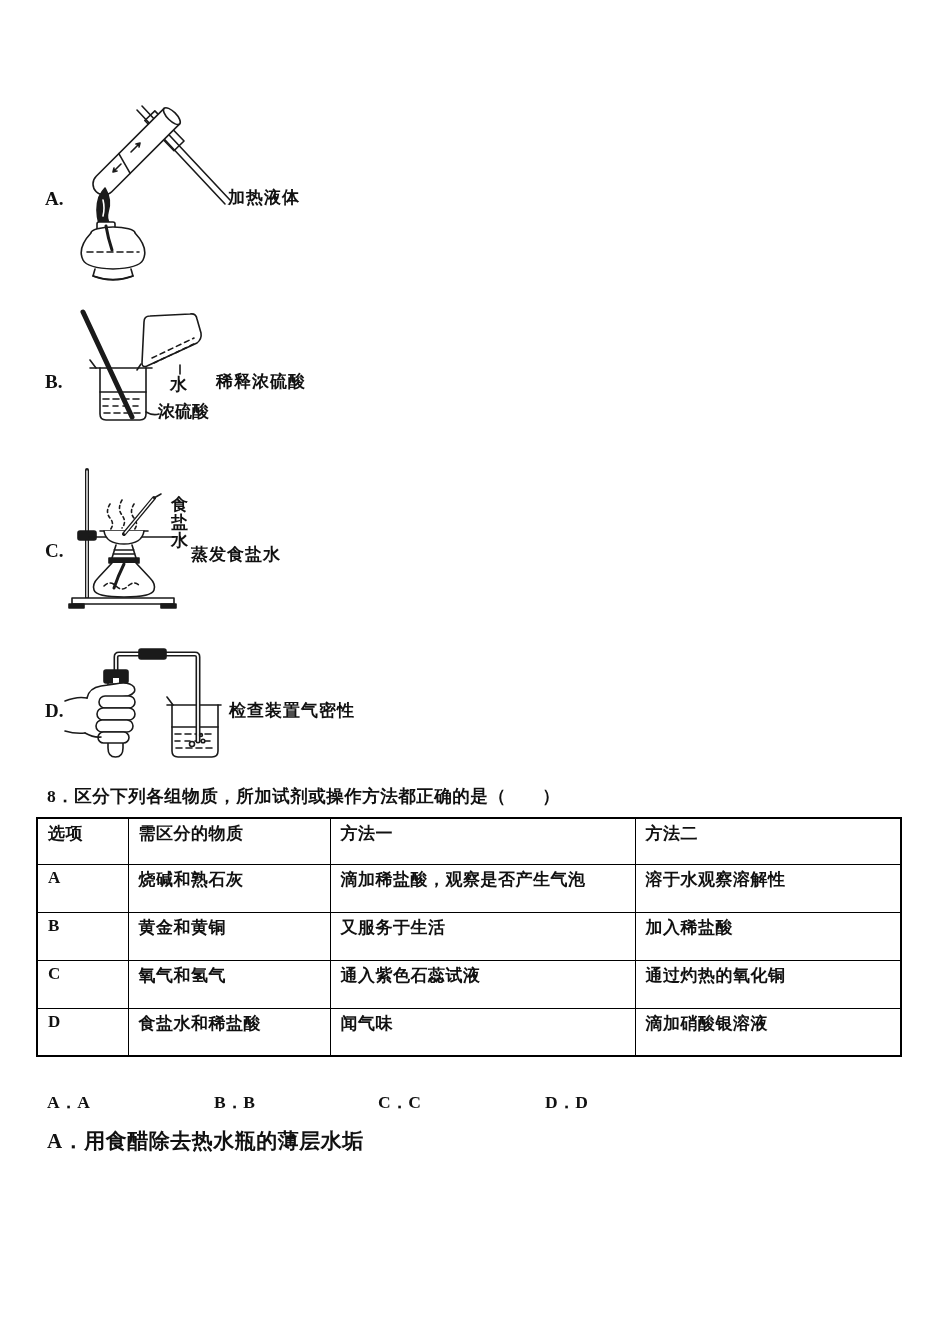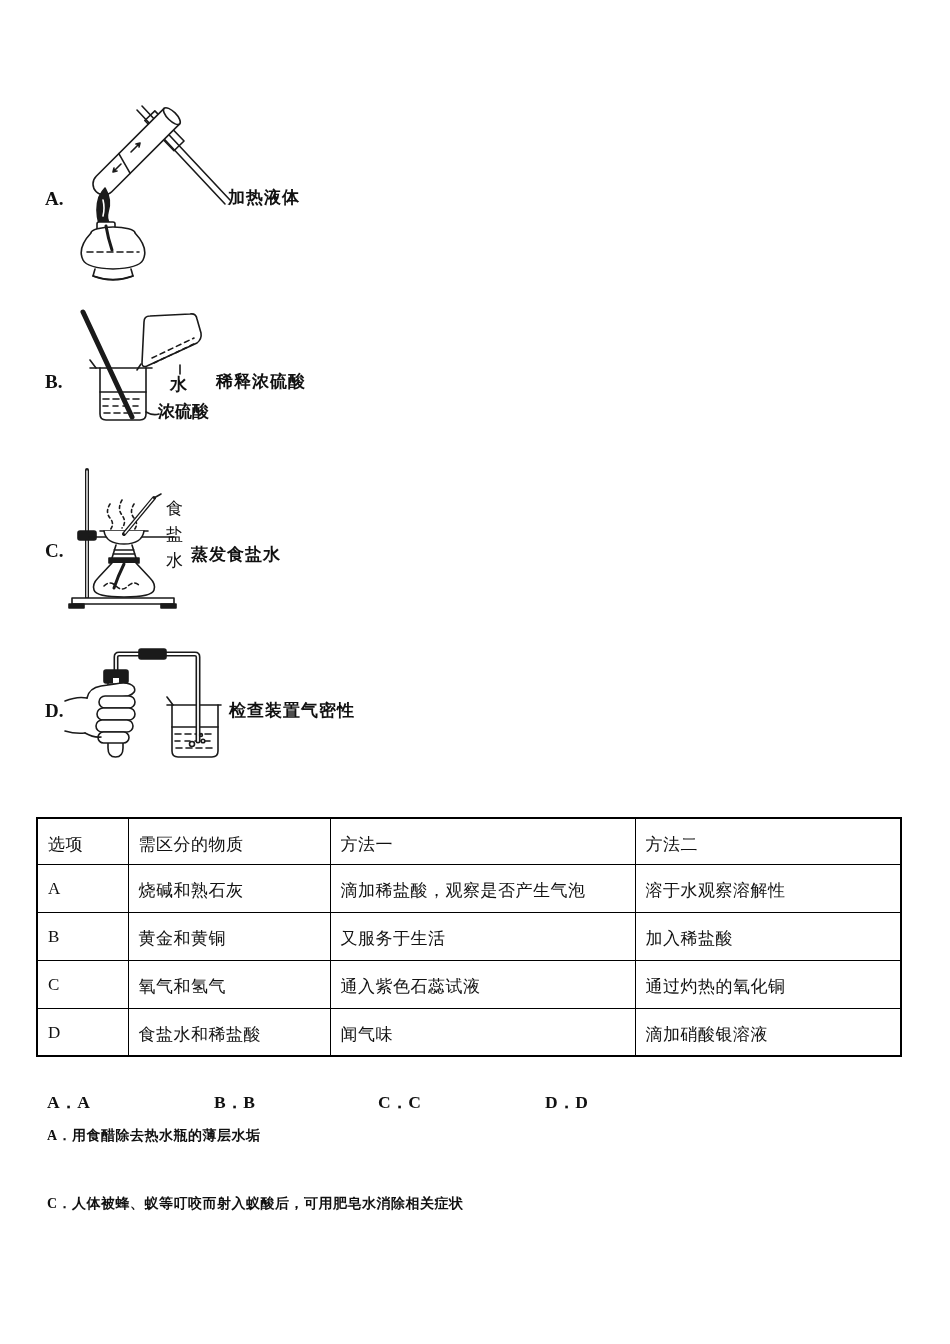--- a/index.html
+++ b/index.html
@@ -1,29 +1,29 @@
 <!DOCTYPE html>
 <html><head>
 <meta charset="utf-8">
 <style>
   html,body{margin:0;padding:0;background:#e8e8e8;}
   #page{position:relative;width:950px;height:1344px;background:#ffffff;margin:0 auto;
         font-family:"Liberation Serif","DejaVu Serif",serif;color:#111;overflow:hidden;}
   .letter{position:absolute;font-weight:bold;font-size:19px;white-space:nowrap;}
   .caption{position:absolute;font-weight:bold;font-size:17px;white-space:nowrap;letter-spacing:1px;}
   .dlabel{position:absolute;font-weight:bold;font-size:17px;white-space:nowrap;}
-  .vlabel{position:absolute;font-weight:normal;font-size:17px;width:22px;line-height:26px;
-          word-break:break-all;text-align:left;}
+  .vlabel{position:absolute;font-weight:bold;font-size:17px;width:22px;line-height:18px;
+          word-break:break-all;text-align:right;}
   .stem{position:absolute;font-weight:bold;font-size:17.5px;white-space:nowrap;letter-spacing:0.5px;}
-  .option{position:absolute;font-weight:bold;font-size:14px;white-space:nowrap;letter-spacing:0.5px;}
+  .option{position:absolute;font-weight:bold;font-size:21px;white-space:nowrap;letter-spacing:0.5px;}
   .choice{position:absolute;font-weight:bold;font-size:17.5px;white-space:nowrap;margin-top:31px;}
   table.q8{position:absolute;left:36px;top:817px;width:864px;border-collapse:collapse;
            table-layout:fixed;border:2px solid #000;}
-  table.q8 td{border:1.5px solid #000;vertical-align:top;padding:14px 4px 0 10px;
-              font-weight:normal;font-size:17px;letter-spacing:0.5px;}
+  table.q8 td{border:1.5px solid #000;vertical-align:top;padding:3px 4px 0 10px;
+              font-weight:bold;font-size:17px;letter-spacing:0.5px;}
   svg{position:absolute;overflow:visible;}
   svg *{vector-effect:non-scaling-stroke;}
 </style>
 </head>
 <body>
 
 <div id="page">
 
   <div class="letter" style="left:45px;top:188px">A.</div>
   <svg style="left:75px;top:96px" width="160" height="182" viewBox="0 0 160 182" fill="none" stroke="#1a1a1a" stroke-width="1.6" stroke-linecap="round" stroke-linejoin="round">
@@ -150,20 +150,21 @@
       <path d="M22,57 Q24,47 36,45 L50,43 Q64,40 69,46 Q72,52 63,55 L48,57" fill="#ffffff"></path>
       <rect x="34" y="55" width="36" height="12" rx="6" fill="#ffffff"></rect>
       <rect x="32" y="67" width="38" height="12" rx="6" fill="#ffffff"></rect>
       <rect x="31" y="79" width="37" height="12" rx="6" fill="#ffffff"></rect>
       <rect x="33" y="91" width="31" height="11" rx="5.5" fill="#ffffff"></rect>
       <path d="M20,92 Q29,97 36,96"></path>
     </g>
   </svg>
   <div class="caption" style="left:229px;top:699px">检查装置气密性</div>
 
+  <div class="stem" style="left:47px;top:784px">8．区分下列各组物质，所加试剂或操作方法都正确的是（　　）</div>
 
   <table class="q8">
     <colgroup>
         <col style="width:91px">
         <col style="width:202px">
         <col style="width:305px">
         <col style="width:266px">
       </colgroup>
     <tbody>
         <tr style="height:46px">
@@ -198,15 +199,14 @@
     </tr>
   </tbody>
     </table>
 
   <div class="choice" style="left:47px;top:1059px">A．A</div>
   <div class="choice" style="left:214px;top:1059px">B．B</div>
   <div class="choice" style="left:378px;top:1059px">C．C</div>
   <div class="choice" style="left:545px;top:1059px">D．D</div>
 
   <div class="option" style="left:47px;top:1127px">A．用食醋除去热水瓶的薄层水垢</div>
-  <div class="option" style="left:47px;top:1195px">C．人体被蜂、蚁等叮咬而射入蚁酸后，可用肥皂水消除相关症状</div>
 
 </div>
 
 </body></html>

